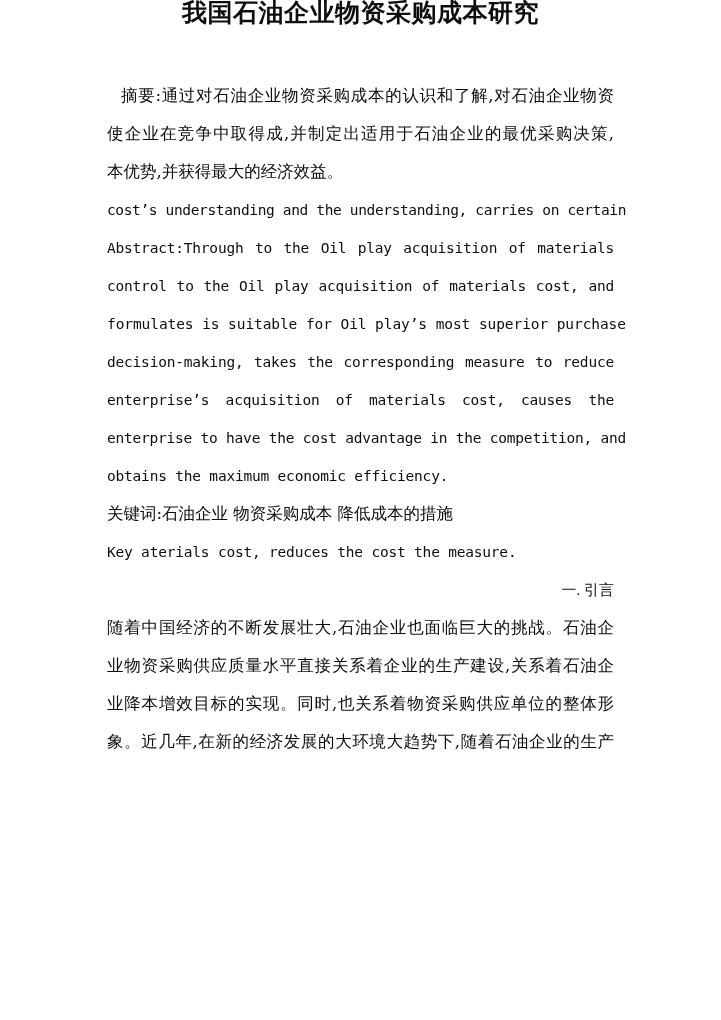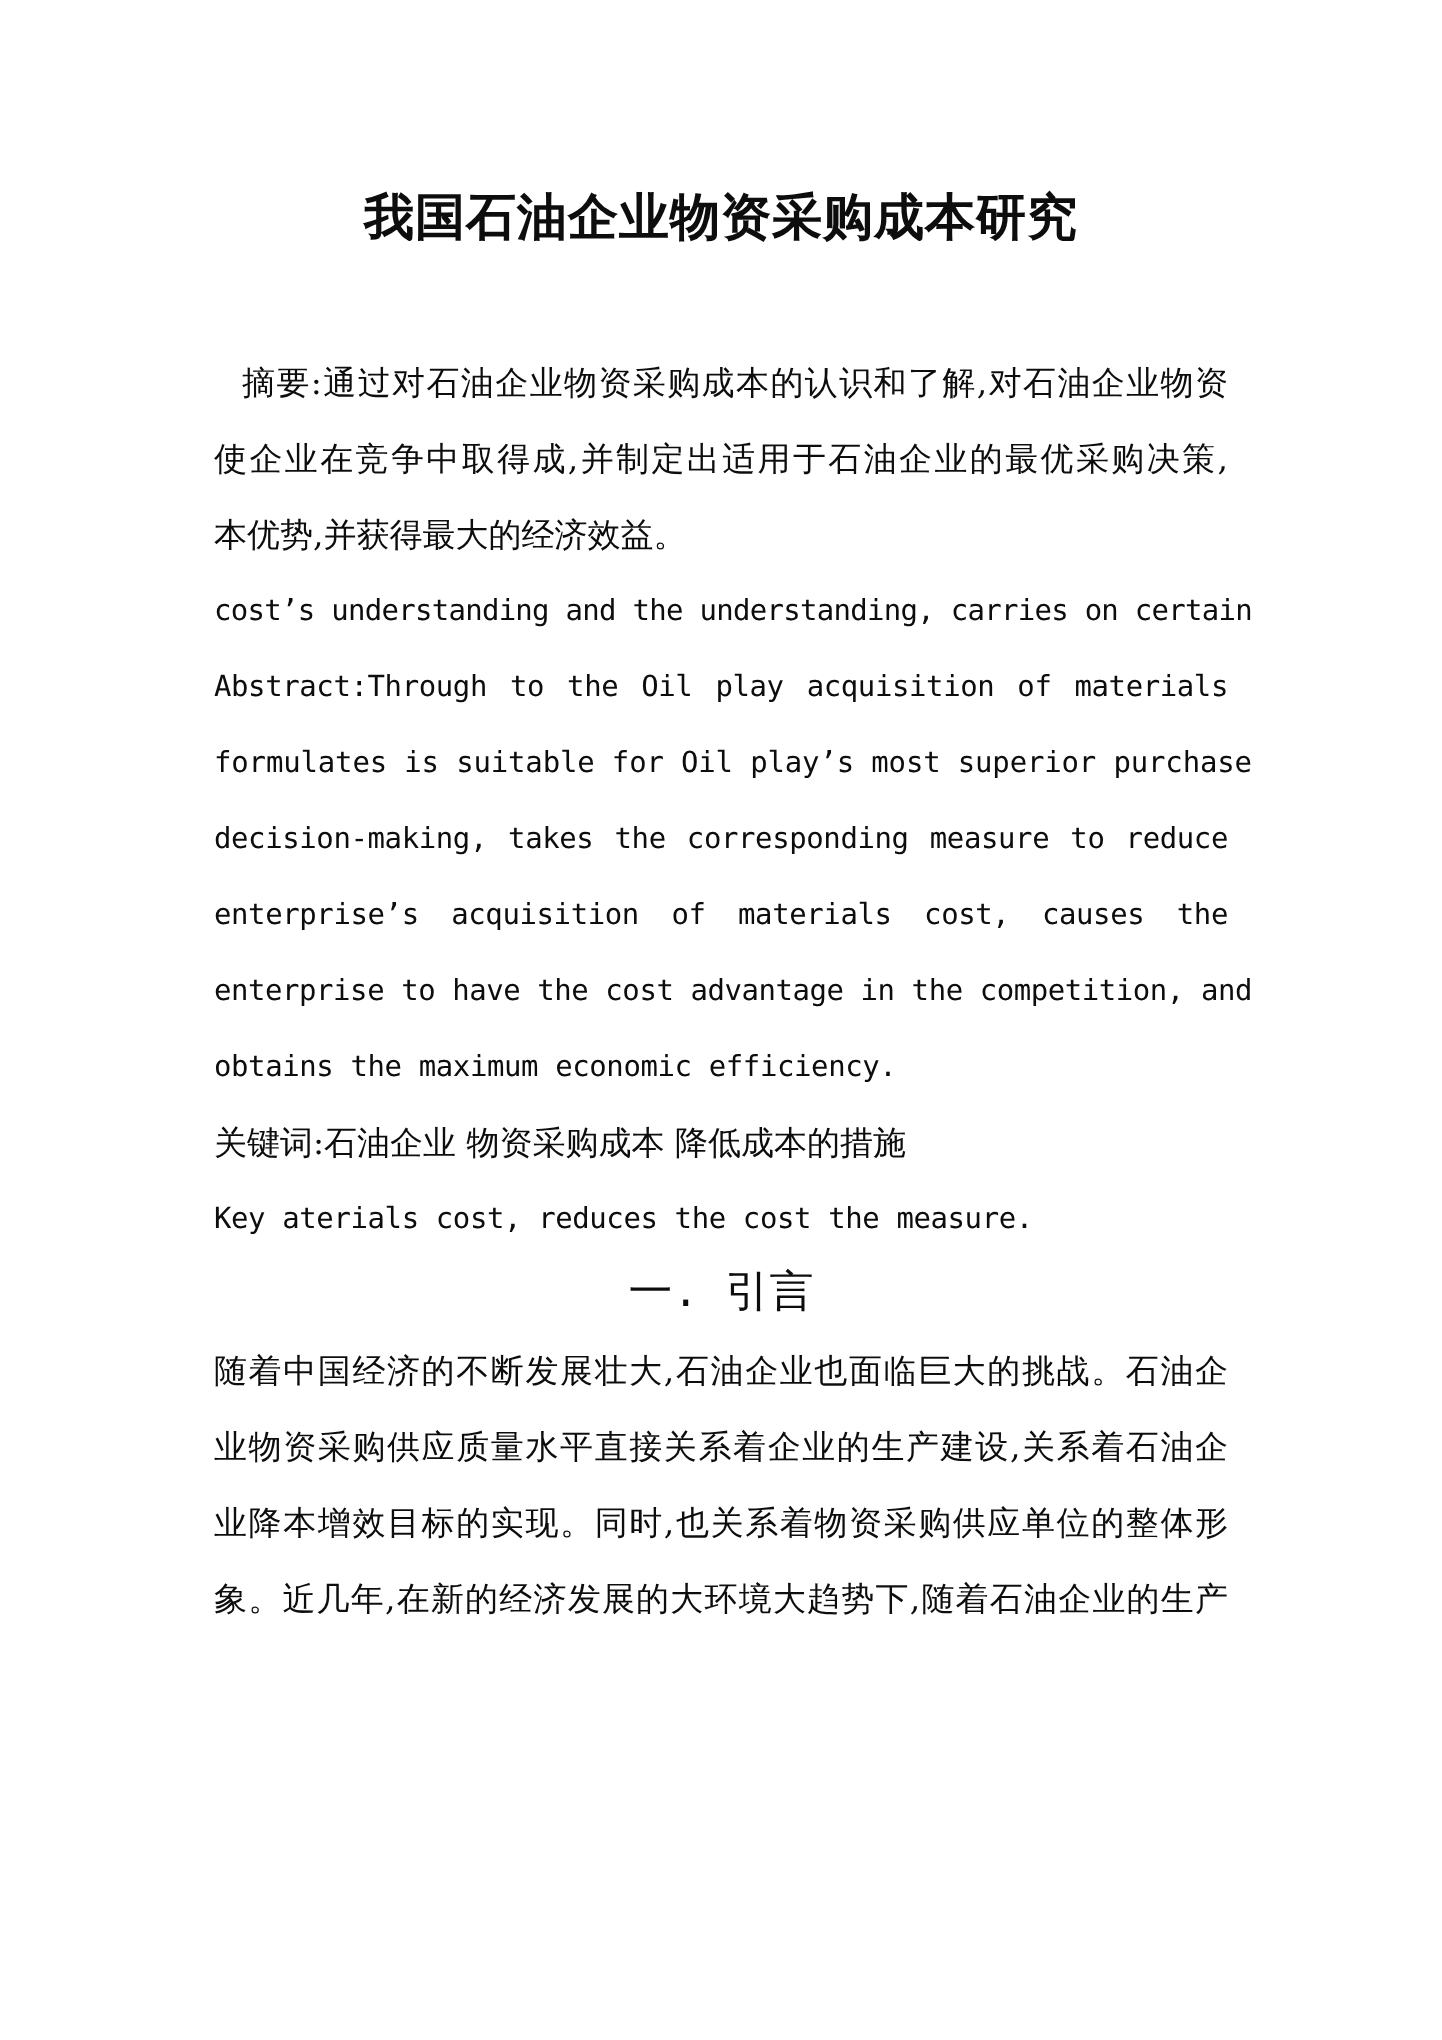--- a/index.html
+++ b/index.html
@@ -27,21 +27,20 @@
     top: 0;
     width: 507px;
   }
   .doc-title {
     text-align: center;
     font-size: 25px;
     font-weight: bold;
     letter-spacing: 0.5px;
     line-height: 1;
     margin: 0;
-    padding-top: 96px;
     font-family: "DejaVu Serif", "Liberation Serif", serif;
   }
   .block {
     margin: 0;
   }
   
   .cn-line {
     font-size: 16.5px;
     line-height: 38px;
     height: 38px;
@@ -69,25 +68,25 @@
     text-align-last: justify;
     white-space: nowrap;
     letter-spacing: -0.2px;
   }
   .en-line.last,
   .en-line.nojust {
     text-align-last: left;
     text-align: right;
   }
   .section-head {
-    font-size: 22px;
+    font-size: 15px;
     line-height: 38px;
     height: 38px;
-    text-align: center;
-    font-family: Liberation Mono, monospace;
+    text-align: right;
+    font-family: Liberation Serif, serif;
   }
   .spacer-top-abstract { height: 52px; }
 </style>
 </head>
 <body>
 
 <div class="page">
   <div class="content">
 
     <h1 class="doc-title">我国石油企业物资采购成本研究</h1>
@@ -96,20 +95,21 @@
 
     <div class="block">
       <div class="cn-line indent"><span>摘要:通过对石油企业物资采购成本的认识和了解,对石油企业物资</span></div>
       <div class="cn-line"><span>使企业在竞争中取得成,并制定出适用于石油企业的最优采购决策,</span></div>
       <div class="cn-line last">本优势,并获得最大的经济效益。</div>
     </div>
 
     <div class="block">
       <div class="en-line" style="letter-spacing: -0.35835px;"><span>cost’s understanding and the understanding, carries on certain</span></div>
       <div class="en-line"><span>Abstract:Through to the Oil play acquisition of materials</span></div>
+      <div class="en-line"><span>control to the Oil play acquisition of materials cost, and</span></div>
       <div class="en-line" style="letter-spacing: -0.081303px;"><span>formulates is suitable for Oil play’s most superior purchase</span></div>
       <div class="en-line"><span>decision-making, takes the corresponding measure to reduce</span></div>
       <div class="en-line"><span>enterprise’s acquisition of materials cost, causes the</span></div>
       <div class="en-line" style="letter-spacing: -0.222135px;"><span>enterprise to have the cost advantage in the competition, and</span></div>
       <div class="en-line last">obtains the maximum economic efficiency.</div>
     </div>
 
     <div class="block">
       <div class="cn-line nojust">关键词:石油企业  物资采购成本  降低成本的措施</div>
       <div class="en-line nojust">Key aterials cost, reduces the cost the measure.</div>

